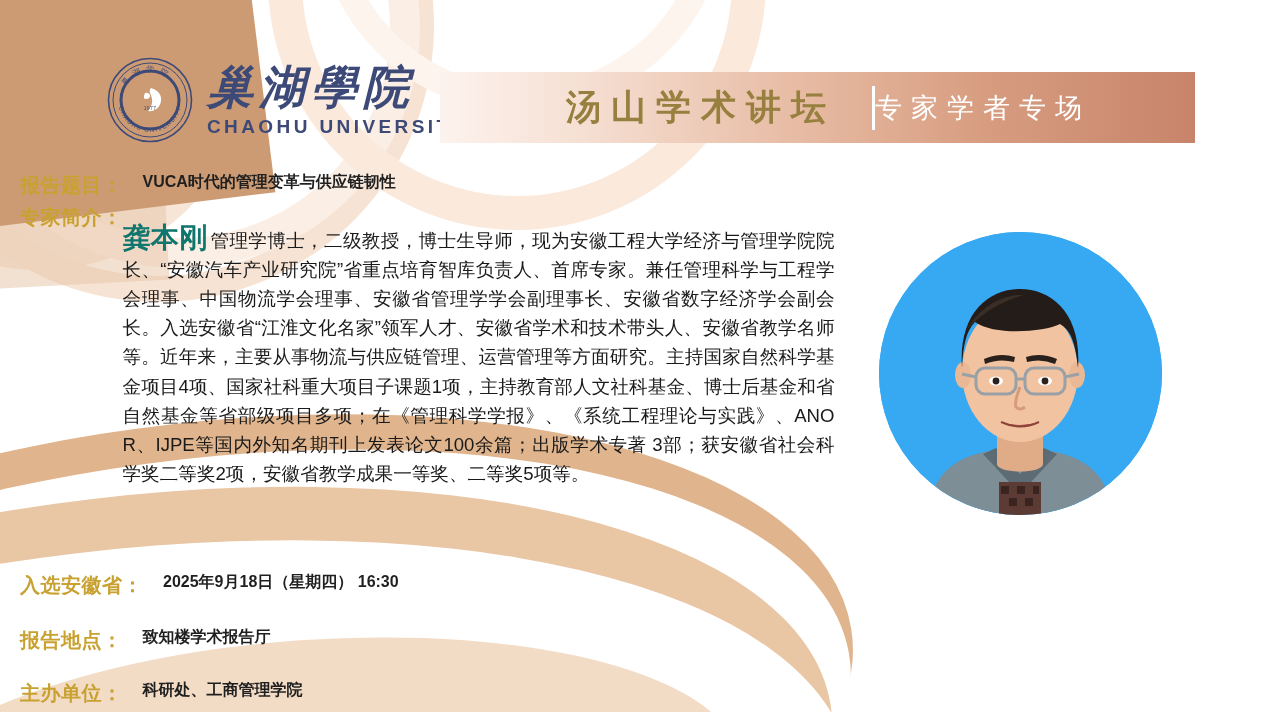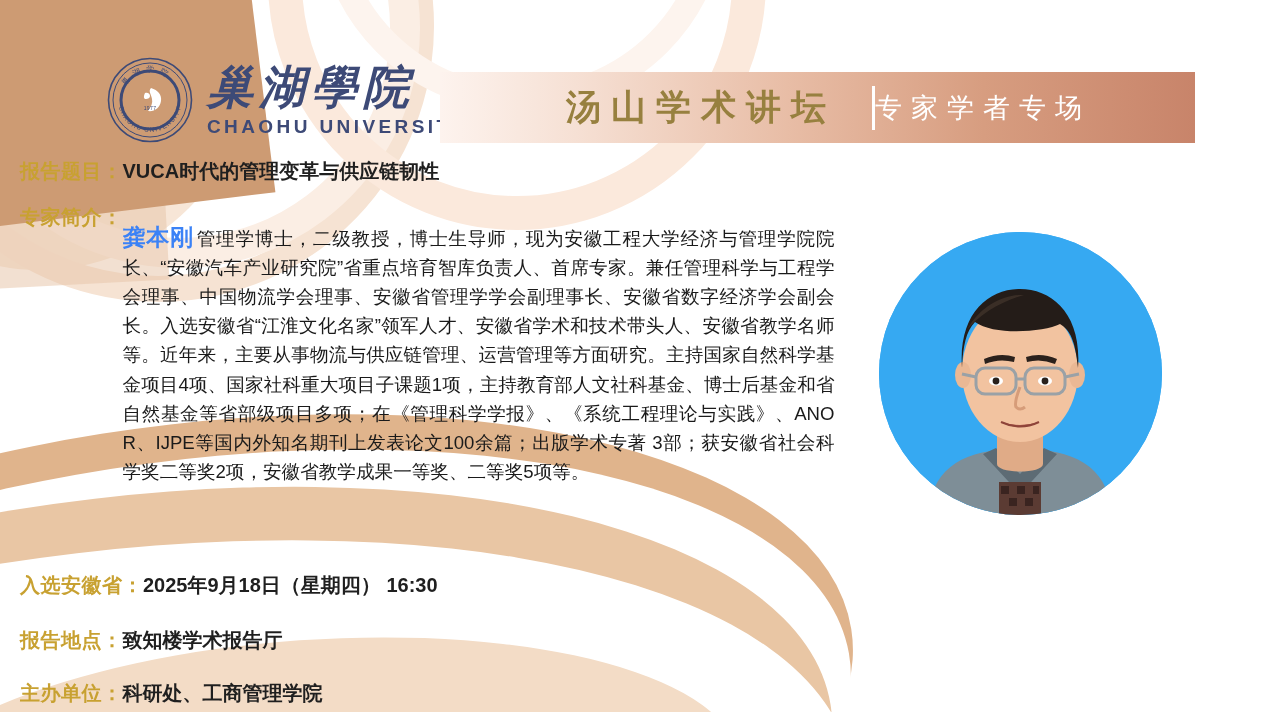--- a/index.html
+++ b/index.html
@@ -202,33 +202,34 @@
   .lbl{
     color:#c8a131;
     font-size:20px;
     font-weight:700;
     letter-spacing:.5px;
     white-space:nowrap;
     flex:0 0 auto;
   }
   .val-strong{
     color:#1f1f1f;
-    font-size:20px;
-    font-weight:700;
-    white-space:nowrap;
-  }
-
-  #row-title{left:20px; top:158px;}
+    font-size:16px;
+    font-weight:700;
+    white-space:nowrap;
+    margin-left:20px;
+  }
+
+  #row-title{left:20px; top:172px;}
   #row-bio{left:20px; top:204px; width:1230px;}
 
   .bio-col{width:712px;}
   .bio-name{
-    font-size:23px;
-    font-weight:700;
-    color:#3b82f6;
+    font-size:28px;
+    font-weight:700;
+    color:#0f766e;
     margin-right:3px;
   }
   .bio-text{
     font-size:18.6px;
     line-height:29.2px;
     color:#1a1a1a;
     text-align:justify;
     text-justify:inter-ideograph;
     word-break:break-all;
   }

